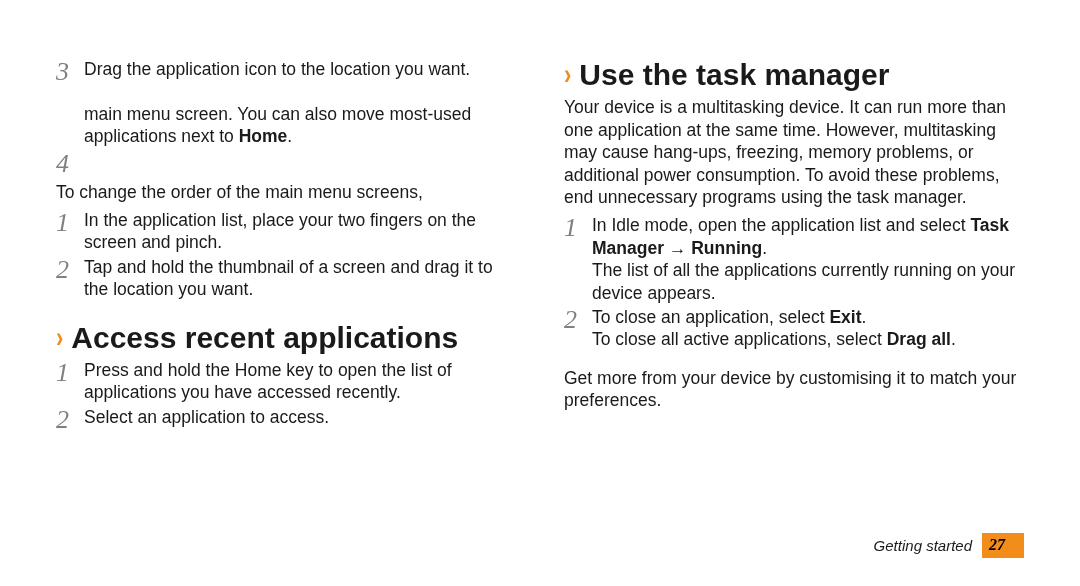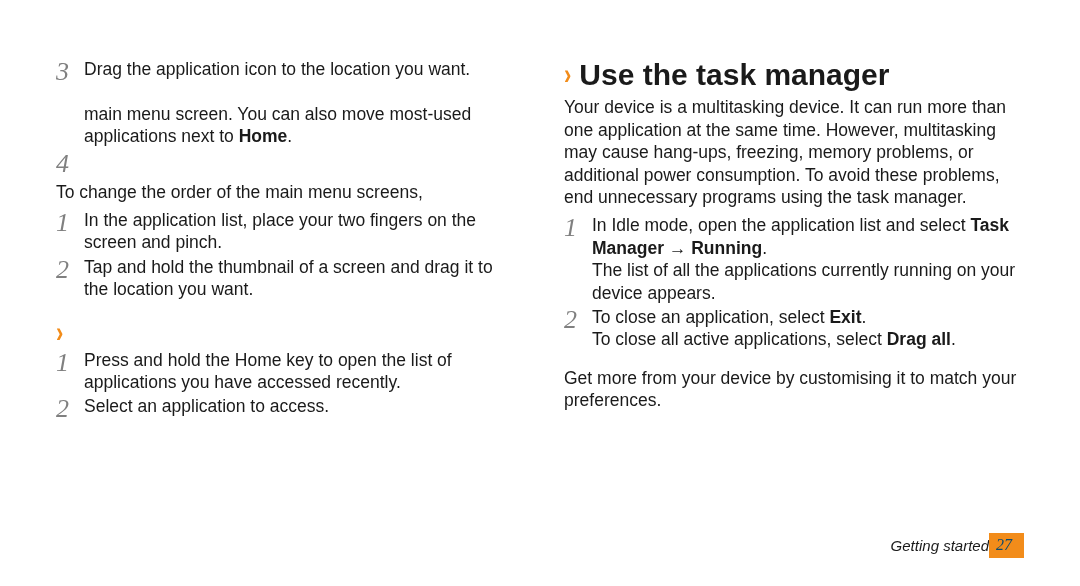--- a/index.html
+++ b/index.html
@@ -76,33 +76,35 @@
     width: 22px;
     height: 16px;
     vertical-align: -2px;
   }
   .footer {
     position: absolute;
     right: 56px;
     bottom: 28px;
     display: flex;
     align-items: center;
+    gap: 10px;
     font-size: 15px;
   }
   .footer .section-name {
     font-style: italic;
     color: #1a1a1a;
   }
   .footer .pnum {
     background: #f28c1a;
-    color: #0c4a6e;
+    color: #000000;
     font-style: italic;
     font-family: Georgia, "Times New Roman", serif;
-    padding: 2px 12px 3px 7px;
+    padding: 2px 19px 3px 7px;
     font-size: 16px;
+    font-weight: bold;
   }
   .plain { margin: 4px 0 6px 0; }
 </style>
 </head>
 <body>
 
 <div class="page">
 
   <div class="col">
 
@@ -127,20 +129,21 @@
       <div class="row-body">In the application list, place your two fingers on the screen and pinch.</div>
     </div>
 
     <div class="num-row">
       <div class="num">2</div>
       <div class="row-body">Tap and hold the thumbnail of a screen and drag it to the location you want.</div>
     </div>
 
     <div class="sub-h">
       <span class="chev">›</span>
+      <span class="text">Access recent applications</span>
     </div>
 
     <div class="num-row">
       <div class="num">1</div>
       <div class="row-body">Press and hold the Home key to open the list of applications you have accessed recently.</div>
     </div>
 
     <div class="num-row">
       <div class="num">2</div>
       <div class="row-body">Select an application to access.</div>

